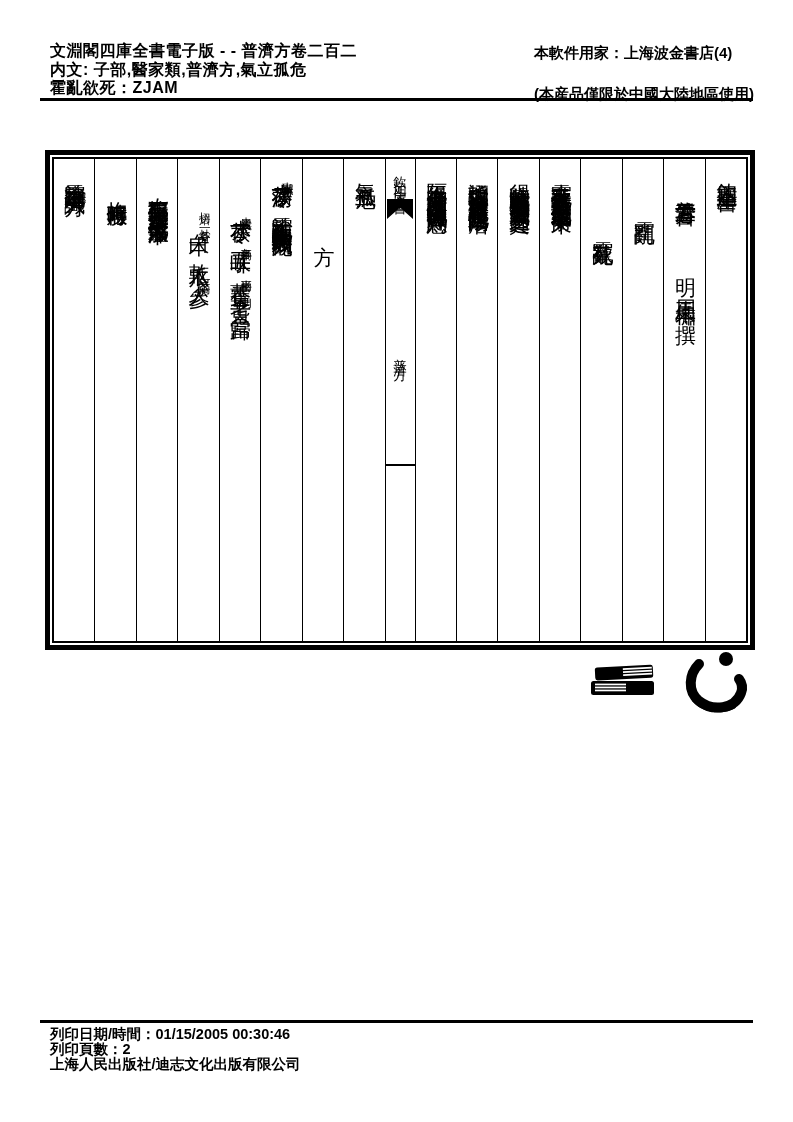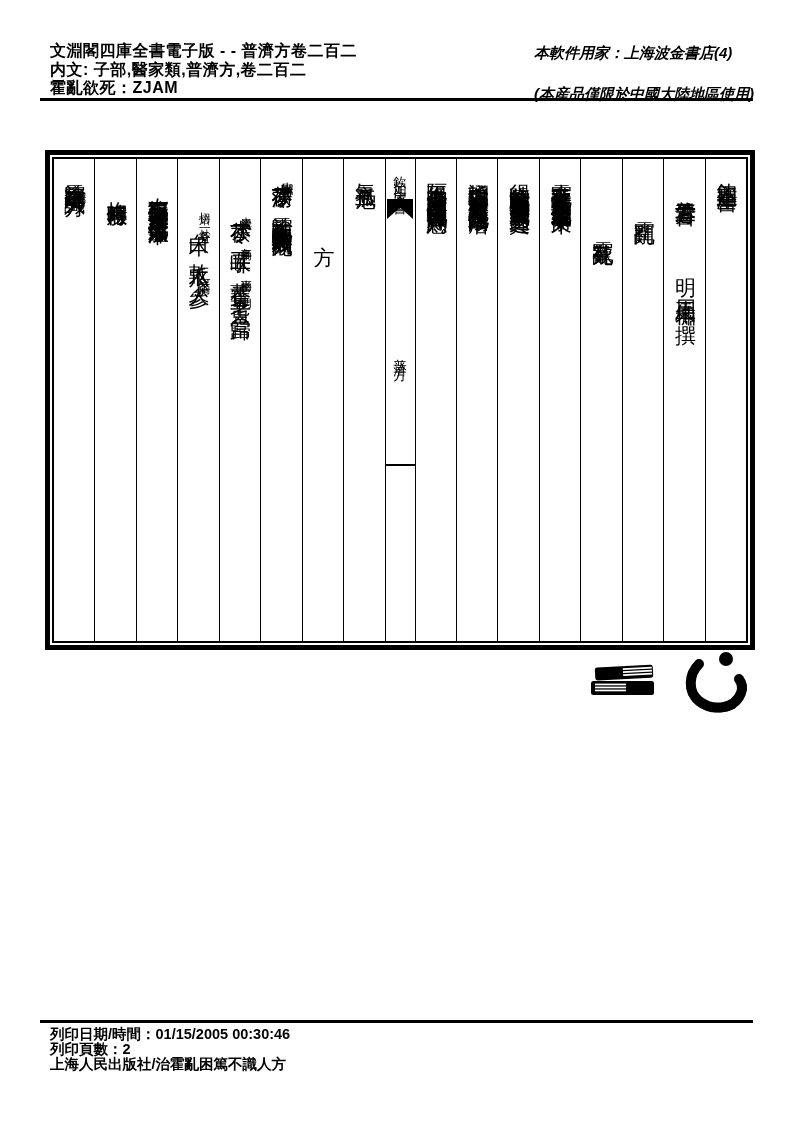--- a/index.html
+++ b/index.html
@@ -1,21 +1,21 @@
 <!DOCTYPE html>
 <html><head>
 <meta charset="utf-8">
 <style>
   html,body{margin:0;padding:0;background:#ffffff;}
   #page{position:relative;width:793px;height:1122px;background:#ffffff;color:#000;
         font-family:"Liberation Sans",sans-serif;overflow:hidden;}
 
   
   .hdr-left{position:absolute;left:50px;top:42px;font-weight:bold;font-size:16px;line-height:18.5px;letter-spacing:0.5px;}
-  .hdr-right{position:absolute;left:534px;top:44px;font-weight:bold;font-size:15px;line-height:17px;font-style:italic;}
+  .hdr-right{position:absolute;left:534px;top:44px;font-weight:bold;font-size:15px;line-height:17px;}
   .hdr-right .r2{margin-top:24px;}
   .rule{position:absolute;left:40px;width:713px;height:2.5px;background:#000;}
   .rule-top{top:98px;}
   .rule-bottom{top:1020px;}
   .ftr{position:absolute;left:50px;top:1027px;font-weight:bold;font-size:14.5px;line-height:15.2px;}
 
   
   .bookbox{position:absolute;left:45px;top:150px;width:710px;height:500px;
            border:5px solid #000;box-sizing:border-box;background:#fff;}
   .bookbox-inner{position:absolute;top:2px;left:2px;right:2px;bottom:2px;
@@ -46,21 +46,21 @@
   .logo-books{position:absolute;left:588px;top:663px;width:74px;height:38px;}
   .logo-brush{position:absolute;left:683px;top:648px;width:70px;height:70px;}
 </style>
 </head>
 <body>
 
 <div id="page">
 
   <div class="hdr-left">
     <div>文淵閣四庫全書電子版 - - 普濟方卷二百二</div>
-    <div>内文: 子部,醫家類,普濟方,卷二百二</div>
+    <div>内文: 子部,醫家類,普濟方,氣立孤危</div>
     <div>霍亂欲死：ZJAM</div>
   </div>
   <div class="hdr-right">
     <div class="r1">本軟件用家：上海波金書店(4)</div>
     <div class="r2">(本産品僅限於中國大陸地區使用)</div>
   </div>
   <div class="rule rule-top"></div>
 
   <div class="bookbox">
     <div class="bookbox-inner">
@@ -113,16 +113,16 @@
   <svg class="logo-brush" viewBox="0 0 70 70" xmlns="http://www.w3.org/2000/svg">
     <circle cx="43" cy="11" r="7" fill="#000"></circle>
     <path d="M16,16 C6,26 4,43 16,53 C30,64 52,61 58,45 C60,40 59,35 56,31" fill="none" stroke="#000" stroke-width="10" stroke-linecap="round"></path>
     <path d="M12,52 C22,62 38,64 50,58" fill="none" stroke="#000" stroke-width="6" stroke-linecap="round" stroke-dasharray="3 2.5"></path>
   </svg>
 
   <div class="rule rule-bottom"></div>
   <div class="ftr">
     <div>列印日期/時間：01/15/2005 00:30:46</div>
     <div>列印頁數：2</div>
-    <div>上海人民出版社/治霍亂困篤不識人方</div>
+    <div>上海人民出版社/迪志文化出版有限公司</div>
   </div>
 
 </div>
 
 </body></html>

